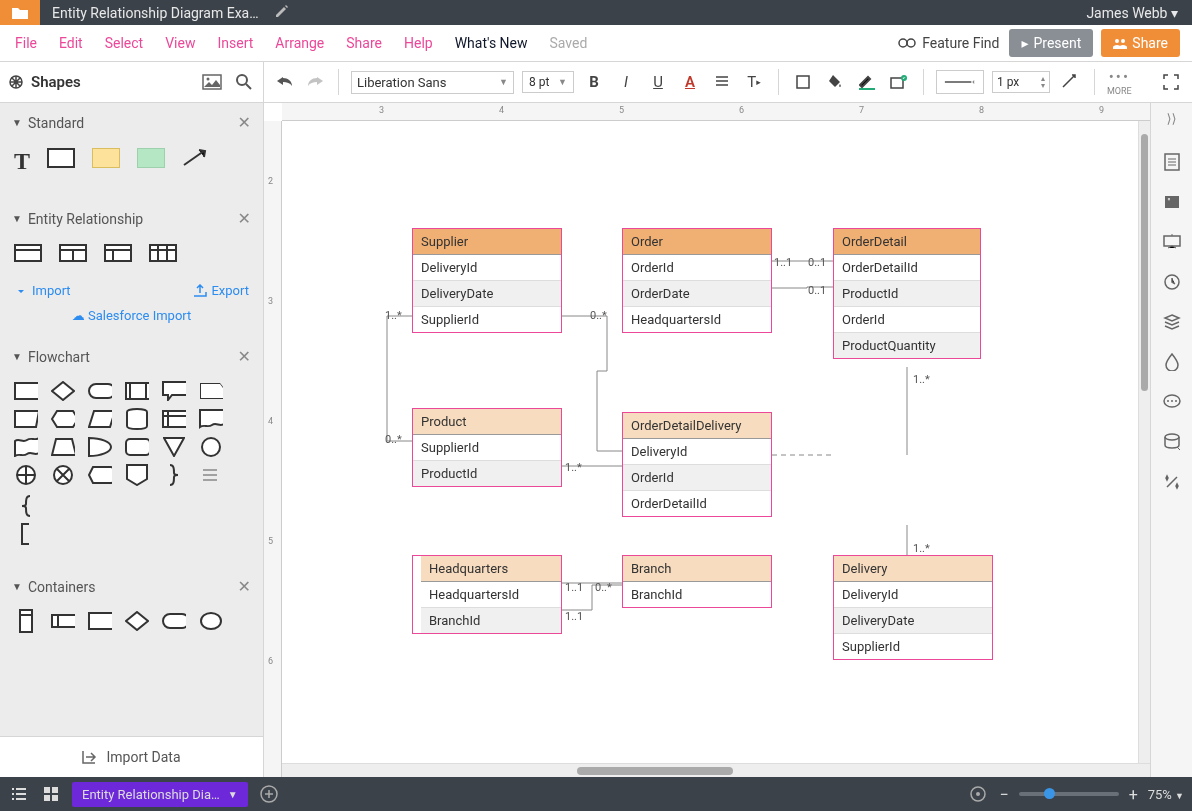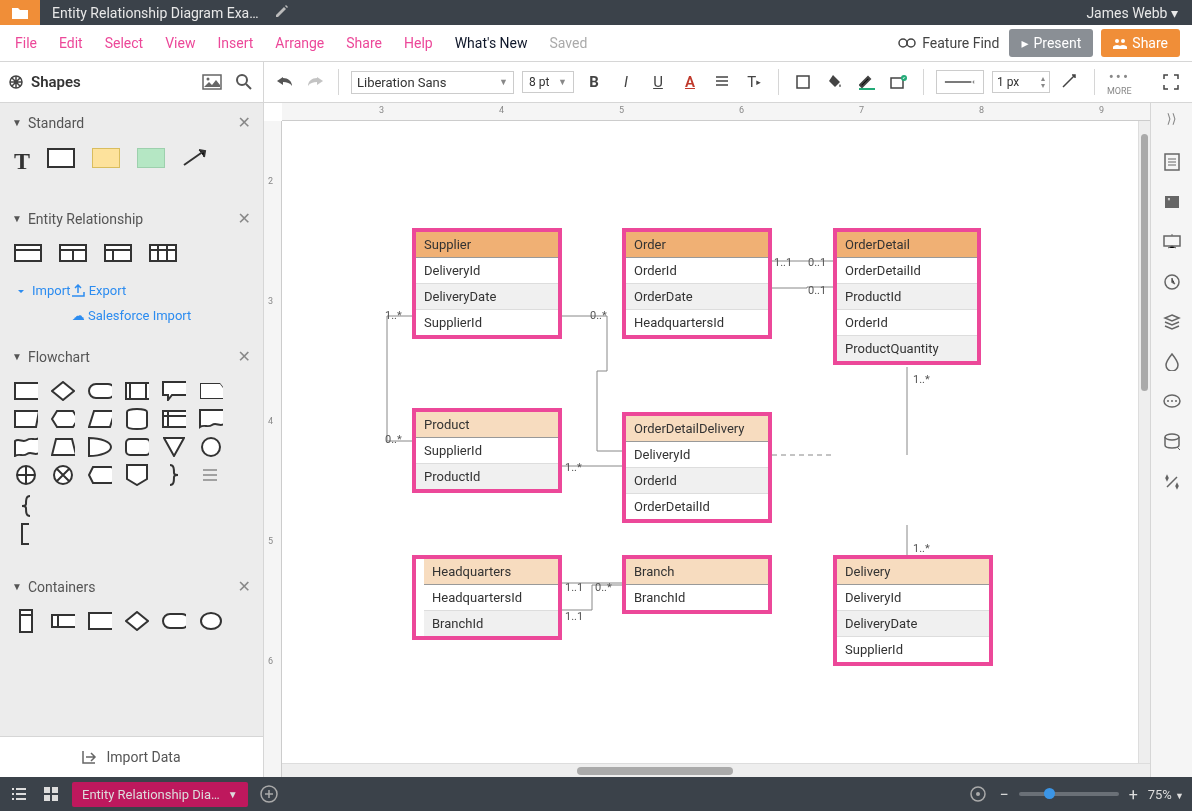--- a/index.html
+++ b/index.html
@@ -38,44 +38,44 @@
 .workspace{flex:1;display:flex;min-height:0}
 .sidebar{width:264px;background:#ececec;display:flex;flex-direction:column;border-right:1px solid #d6d6d6;overflow-y:auto;position:relative}
 .panel-header{display:flex;align-items:center;padding:10px 12px;font-size:14px;color:#555}
 .panel-header .caret{font-size:10px;margin-right:6px}
 .panel-header .close{margin-left:auto;color:#888;font-size:16px;cursor:pointer}
 .panel-body{padding:6px 14px 14px}
 .shape-row{display:flex;gap:17px;flex-wrap:wrap;margin-bottom:10px}
 .shape{width:28px;height:20px;border:2px solid #333;background:#fff}
 .shape.note{background:#fde29c;border:1px solid #d9bd5e;position:relative}
 .shape.green{background:#b5e7c4;border:1px solid #9dd0ad}
-.ie-links{display:flex;justify-content:flex-start;color:#2c8cf0;font-size:13px;margin-top:18px}
+.ie-links{display:flex;justify-content:space-between;color:#2c8cf0;font-size:13px;margin-top:18px}
 .ie-links span{display:flex;align-items:center;gap:4px;cursor:pointer}
 .sf-link{color:#2c8cf0;text-align:center;font-size:13px;margin-top:10px;cursor:pointer}
 .import-data{margin-top:auto;border-top:1px solid #d6d6d6;background:#fff;padding:12px;text-align:center;font-size:14px;color:#555;display:flex;align-items:center;justify-content:center;gap:8px;cursor:pointer}
 .canvas-area{flex:1;position:relative;background:#fff;display:flex;flex-direction:column}
 .ruler-h{height:18px;background:#f5f5f5;border-bottom:1px solid #ccc;position:relative;font-size:9px;color:#888;margin-left:18px}
 .ruler-h .tick{position:absolute;top:2px}
 .canvas-wrap{flex:1;display:flex;position:relative;overflow:hidden}
 .ruler-v{width:18px;background:#f5f5f5;border-right:1px solid #ccc;position:relative;font-size:9px;color:#888}
 .ruler-v .tick{position:absolute;left:4px}
 .canvas{flex:1;position:relative;background:#fff}
-.entity{position:absolute;border:4px solid #ec4899;background:#fff;font-size:13px}
+.entity{position:absolute;border:1px solid #ec4899;background:#fff;font-size:13px}
 .entity-head{padding:5px 8px;border-bottom:1px solid #999;font-weight:400}
 .entity-head.orange{background:#f0b074}
 .entity-head.peach{background:#f7dcbf}
 .entity-row{padding:5px 8px;border-bottom:1px solid #ddd}
 .entity-row:last-child{border-bottom:none}
 .entity-row.alt{background:#f0f0f0}
 .conn-label{position:absolute;font-size:11px;color:#555;background:transparent}
 .right-rail{width:42px;background:#f5f5f5;border-left:1px solid #d6d6d6;display:flex;flex-direction:column;align-items:center;padding-top:8px;gap:20px}
 .right-rail .collapse{font-size:13px;color:#888;cursor:pointer;margin-bottom:6px}
 .rail-icon{width:20px;height:20px;display:flex;align-items:center;justify-content:center;color:#666;cursor:pointer}
 .statusbar{height:34px;background:#3b424a;display:flex;align-items:center;color:#ddd;padding:0 8px;gap:10px}
-.page-tab{background:#be185d;padding:5px 10px;border-radius:2px;font-size:13px;display:flex;align-items:center;gap:8px}
+.page-tab{background:#6d28d9;padding:5px 10px;border-radius:2px;font-size:13px;display:flex;align-items:center;gap:8px}
 .status-spacer{flex:1}
 .zoom-slider{width:100px;height:4px;background:#6a7077;border-radius:2px;position:relative}
 .zoom-slider .thumb{position:absolute;width:11px;height:11px;background:#3b95e6;border-radius:50%;top:-4px;left:25px}
 svg.canvas-lines{position:absolute;top:0;left:0;pointer-events:none}
 .scrollbar-h{position:absolute;bottom:0;left:18px;right:0;height:14px;background:#eee;border-top:1px solid #ddd;display:flex;align-items:center}
 .scrollbar-h .thumb{position:absolute;left:34%;width:18%;height:8px;background:#aaa;border-radius:4px}
 .scrollbar-v{position:absolute;right:0;top:0;bottom:14px;width:12px;background:#eee;border-left:1px solid #ddd}
 .scrollbar-v .thumb{position:absolute;top:2%;height:40%;width:7px;left:2px;background:#aaa;border-radius:4px}
 .fc-shape{width:24px;height:18px;display:flex;align-items:center;justify-content:center}
 </style>

